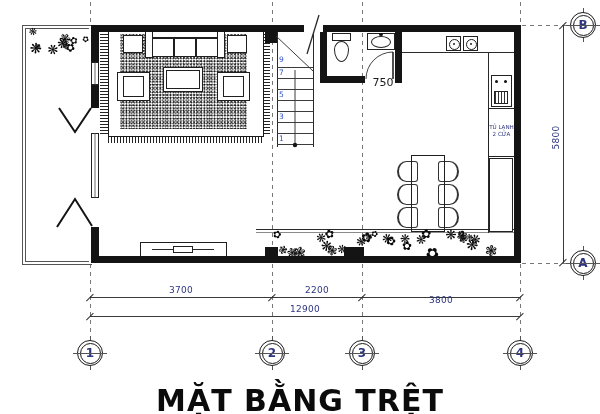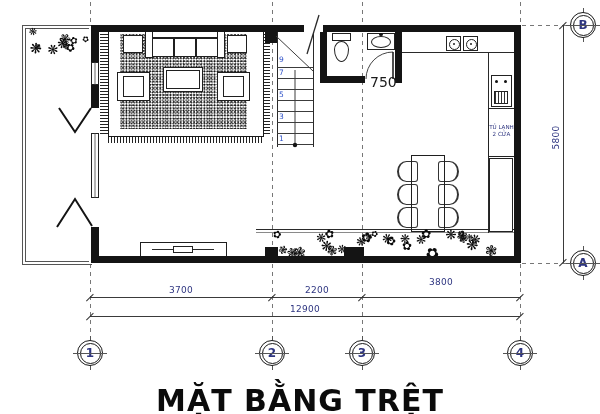--- a/index.html
+++ b/index.html
@@ -45,21 +45,21 @@
   .burner::before{content:"";position:absolute;left:1.5px;top:1.5px;width:9px;height:9px;
     border:1px solid #222;border-radius:50%;}
   .burner::after{content:"";position:absolute;left:5.5px;top:5.5px;width:2px;height:2px;background:#222;border-radius:50%;}
   
   .chair{position:absolute;width:21px;height:21px;border:1.2px solid #333;background:#fff;box-sizing:border-box;z-index:3;}
   .chair.left{border-radius:45% 14% 14% 45%/50% 14% 14% 50%;border-left-width:2.6px;}
   .chair.right{border-radius:14% 45% 45% 14%/14% 50% 50% 14%;border-right-width:2.6px;}
   
   .dim-label{position:absolute;font-size:9px;line-height:9px;color:var(--navy,#2e3580);
     text-align:center;z-index:7;letter-spacing:0.3px;}
-  .door-dim{position:absolute;font-size:14px;line-height:11px;color:#1a1a1a;z-index:8;}
+  .door-dim{position:absolute;font-size:11px;line-height:11px;color:#1a1a1a;z-index:8;}
   .fridge-label{position:absolute;font-size:5.6px;line-height:6.5px;color:var(--navy,#2e3580);
     text-align:center;z-index:5;}
   .dim-line{position:absolute;background:#3a3a3a;z-index:6;}
   .tick{position:absolute;width:10px;height:1.4px;background:#333;transform:rotate(-45deg);z-index:7;}
   .rot-label{transform:rotate(-90deg);transform-origin:center;}
   
   .bubble-wrap{position:absolute;width:34px;height:34px;z-index:7;}
   .bubble-wrap::before{content:"";position:absolute;left:16.5px;top:0;width:1px;height:34px;background:#555;}
   .bubble-wrap::after{content:"";position:absolute;top:16.5px;left:0;height:1px;width:34px;background:#555;}
   .bubble{position:absolute;left:4px;top:4px;width:26px;height:26px;border-radius:50%;
@@ -247,21 +247,21 @@
   <div class="dim-line" style="left:90px;top:297px;width:430px;height:1px;"></div>
   <div class="dim-line" style="left:90px;top:316px;width:430px;height:1px;"></div>
   <div class="tick" style="left:85px;top:297px;"></div>
   <div class="tick" style="left:267px;top:297px;"></div>
   <div class="tick" style="left:357px;top:297px;"></div>
   <div class="tick" style="left:515px;top:297px;"></div>
   <div class="tick" style="left:85px;top:316px;"></div>
   <div class="tick" style="left:515px;top:316px;"></div>
   <div class="dim-label" style="left:151px;top:286px;width:60px;">3700</div>
   <div class="dim-label" style="left:287px;top:286px;width:60px;">2200</div>
-  <div class="dim-label" style="left:411px;top:278px;width:60px;">3800</div>
+  <div class="dim-label" style="left:411px;top:296px;width:60px;">3800</div>
   <div class="dim-label" style="left:275px;top:305px;width:60px;">12900</div>
 
   <div class="dim-line" style="left:563px;top:25px;width:1px;height:238px;"></div>
   <div class="tick" style="left:558px;top:25px;"></div>
   <div class="tick" style="left:558px;top:262px;"></div>
   <div class="dim-label rot-label" style="left:541px;top:133px;width:30px;">5800</div>
 
   <div class="bubble-wrap" style="left:73px;top:336px;">
     <div class="bubble">
         <div class="bubble-inner">1</div>

